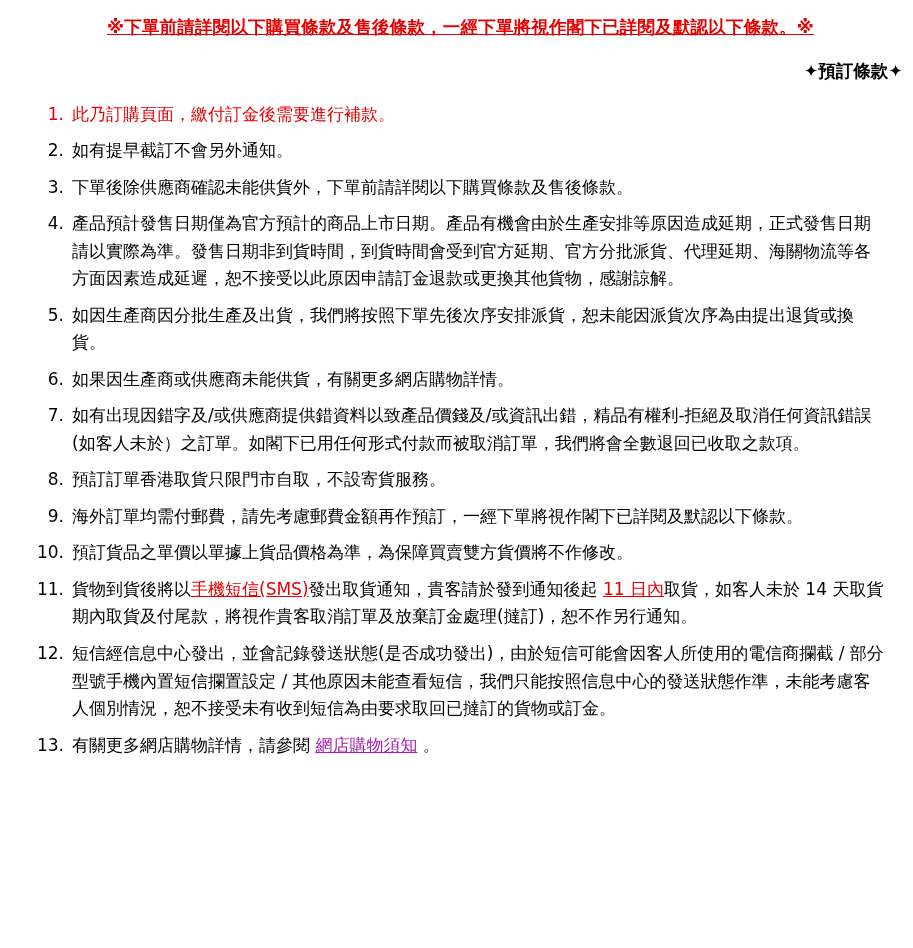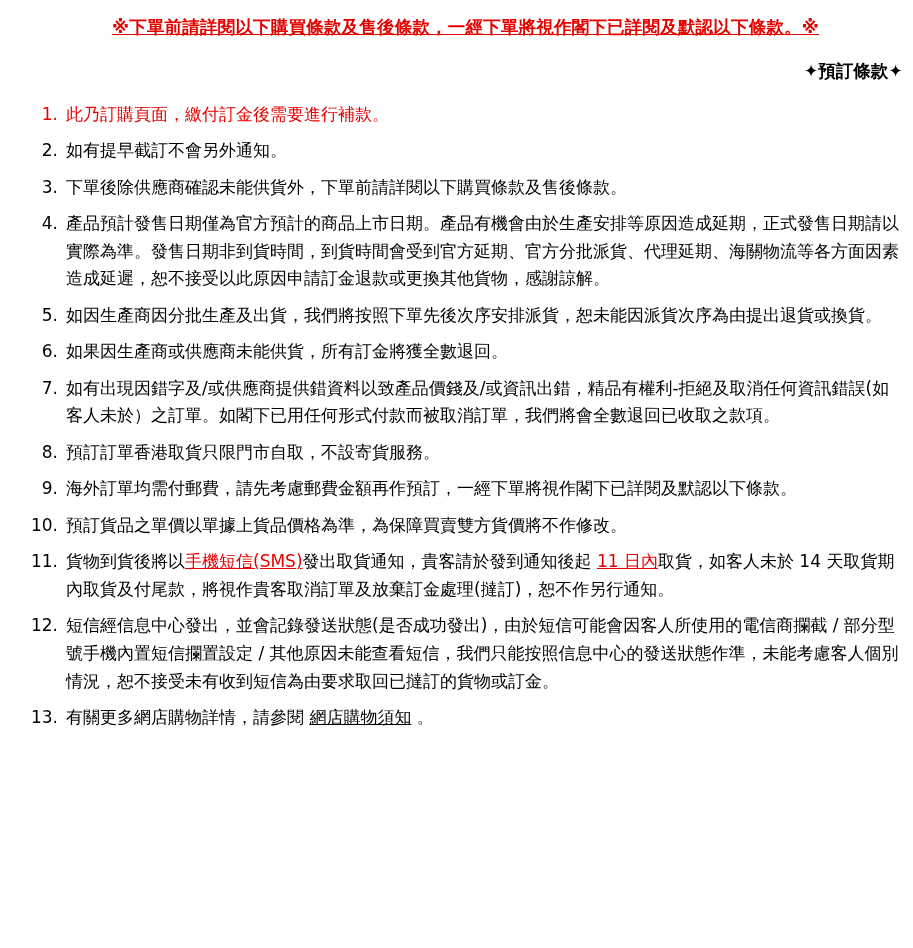--- a/index.html
+++ b/index.html
@@ -9,21 +9,21 @@
   }
   body {
     width: 913px;
     min-height: 948px;
     font-family: "DejaVu Sans", "Liberation Sans", sans-serif;
     color: #000000;
   }
   .page {
     width: 913px;
     box-sizing: border-box;
-    padding: 10px 10px 4px 28px;
+    padding: 10px 10px 4px 18px;
   }
   .banner {
     color: #e60000;
     font-weight: bold;
     font-size: 17.5px;
     text-decoration: underline;
     text-align: center;
     letter-spacing: 0.2px;
     line-height: 1.5;
     margin: 4px 0 18px 0;
@@ -31,21 +31,21 @@
   }
   .section-title {
     font-size: 17.5px;
     font-weight: bold;
     margin: 0 0 16px 8px;
     line-height: 1.5;
     text-align: right;
   }
   ol.terms {
     list-style: none;
-    margin: 0;
+    margin: 16px;
     padding: 0;
     counter-reset: term;
   }
   ol.terms > li {
     counter-increment: term;
     position: relative;
     padding-left: 38px;
     margin-bottom: 9px;
     font-size: 17px;
     line-height: 1.62;
@@ -65,42 +65,42 @@
   }
   ol.terms > li.red::before {
     color: #e60000;
   }
   .u-red {
     color: #e60000;
     text-decoration: underline;
     font-weight: normal;
   }
   .link {
-    color: #000000;
+    color: #a21caf;
     text-decoration: underline;
   }
   .u-plain {
   }
 </style>
 </head>
 <body>
 
 <div class="page">
 
   <div class="banner">※下單前請詳閱以下購買條款及售後條款，一經下單將視作閣下已詳閱及默認以下條款。※</div>
 
   <div class="section-title">✦預訂條款✦</div>
 
   <ol class="terms" id="terms-list">
       <li class="red"><span>此乃訂購頁面，繳付訂金後需要進行補款。</span></li>
       <li><span>如有提早截訂不會另外通知。</span></li>
       <li><span>下單後除供應商確認未能供貨外，下單前請詳閱以下購買條款及售後條款。</span></li>
       <li><span>產品預計發售日期僅為官方預計的商品上市日期。產品有機會由於生產安排等原因造成延期，正式發售日期請以實際為準。發售日期非到貨時間，到貨時間會受到官方延期、官方分批派貨、代理延期、海關物流等各方面因素造成延遲，恕不接受以此原因申請訂金退款或更換其他貨物，感謝諒解。</span></li>
       <li><span>如因生產商因分批生產及出貨，我們將按照下單先後次序安排派貨，恕未能因派貨次序為由提出退貨或換貨。</span></li>
-      <li><span>如果因生產商或供應商未能供貨，所有訂金將獲全數退回。</span></li>
+      <li><span>如果因生產商或供應商未能供貨，有關更多網店購物詳情。</span></li>
       <li><span>如有出現因錯字及/或供應商提供錯資料以致產品價錢及/或資訊出錯，精品有權利-拒絕及取消任何資訊錯誤(如客人未於）之訂單。如閣下已用任何形式付款而被取消訂單，我們將會全數退回已收取之款項。</span></li>
       <li><span>預訂訂單香港取貨只限門市自取，不設寄貨服務。</span></li>
       <li><span>海外訂單均需付郵費，請先考慮郵費金額再作預訂，一經下單將視作閣下已詳閱及默認以下條款。</span></li>
       <li><span>預訂貨品之單價以單據上貨品價格為準，為保障買賣雙方貨價將不作修改。</span></li>
       <li><span>貨物到貨後將以</span><span class="u-red">手機短信(SMS)</span><span>發出取貨通知，貴客請於發到通知後起 </span><span class="u-red">11 日內</span><span>取貨，如客人未於 14 天取貨期內取貨及付尾款，將視作貴客取消訂單及放棄訂金處理(撻訂)，恕不作另行通知。</span></li>
       <li><span>短信經信息中心發出，並會記錄發送狀態(是否成功發出)，由於短信可能會因客人所使用的電信商攔截 / 部分型號手機內置短信攔置設定 / 其他原因未能</span><span class="u-plain">查看短信</span><span>，我們只能按照信息中心的發送狀態作準，未能考慮客人個別情況，恕不接受未有收到短信為由要求取回已撻訂的貨物或訂金。</span></li>
       <li><span>有關更多網店購物詳情，請參閱 </span><span class="link">網店購物須知</span><span> 。</span></li>
     </ol>
 
 </div>

